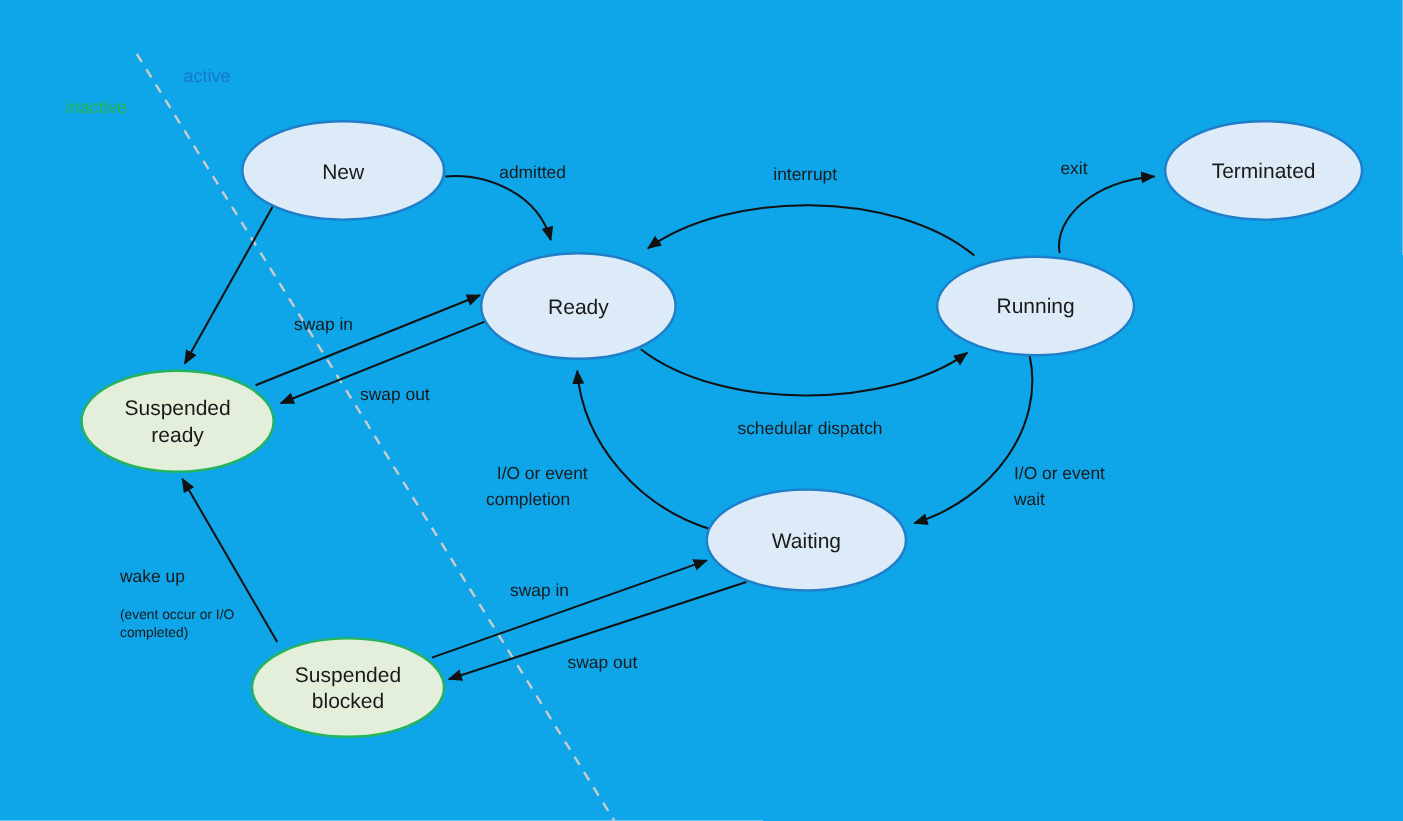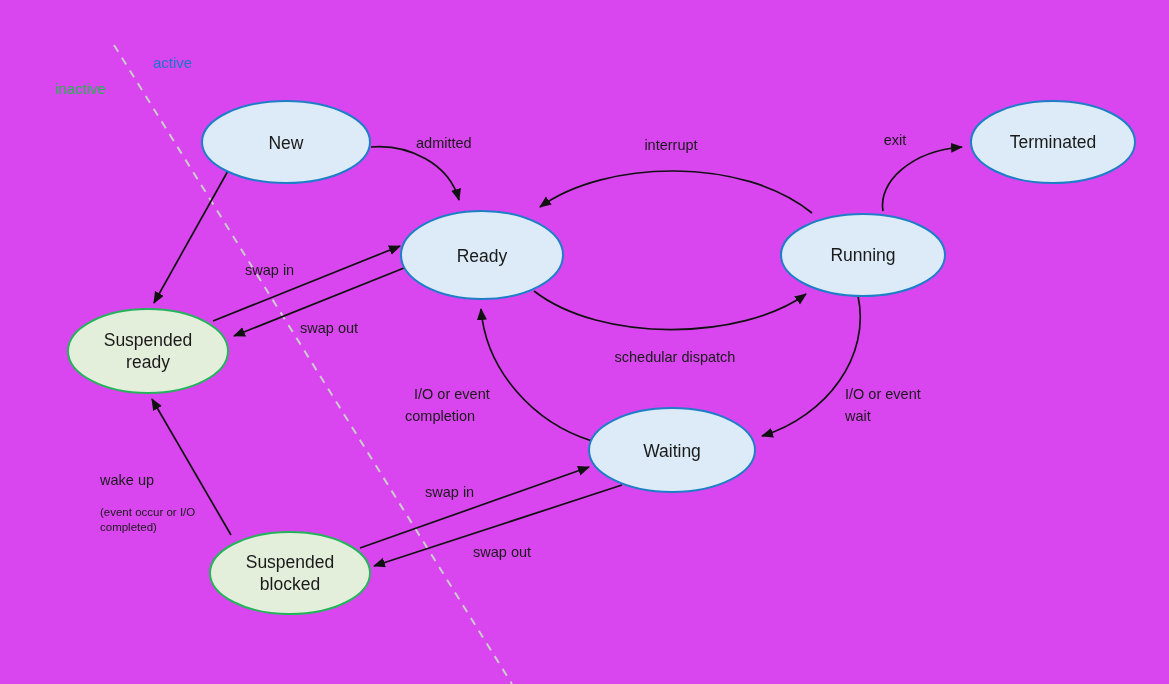--- a/index.html
+++ b/index.html
@@ -1,20 +1,20 @@
 <!DOCTYPE html>
 <html><head>
 <meta charset="utf-8">
 <style>
   html, body { margin: 0; padding: 0; background: #ffffff; }
   .canvas {
     position: relative;
     width: 1169px;
     height: 684px;
-    background: #d946ef;
+    background: #0ea5e9;
     font-family: "Liberation Sans", sans-serif;
     overflow: hidden;
   }
   svg { display: block; }
   .divider {
     stroke: #cccccc;
     stroke-width: 2;
     stroke-dasharray: 8 7;
     fill: none;
   }

